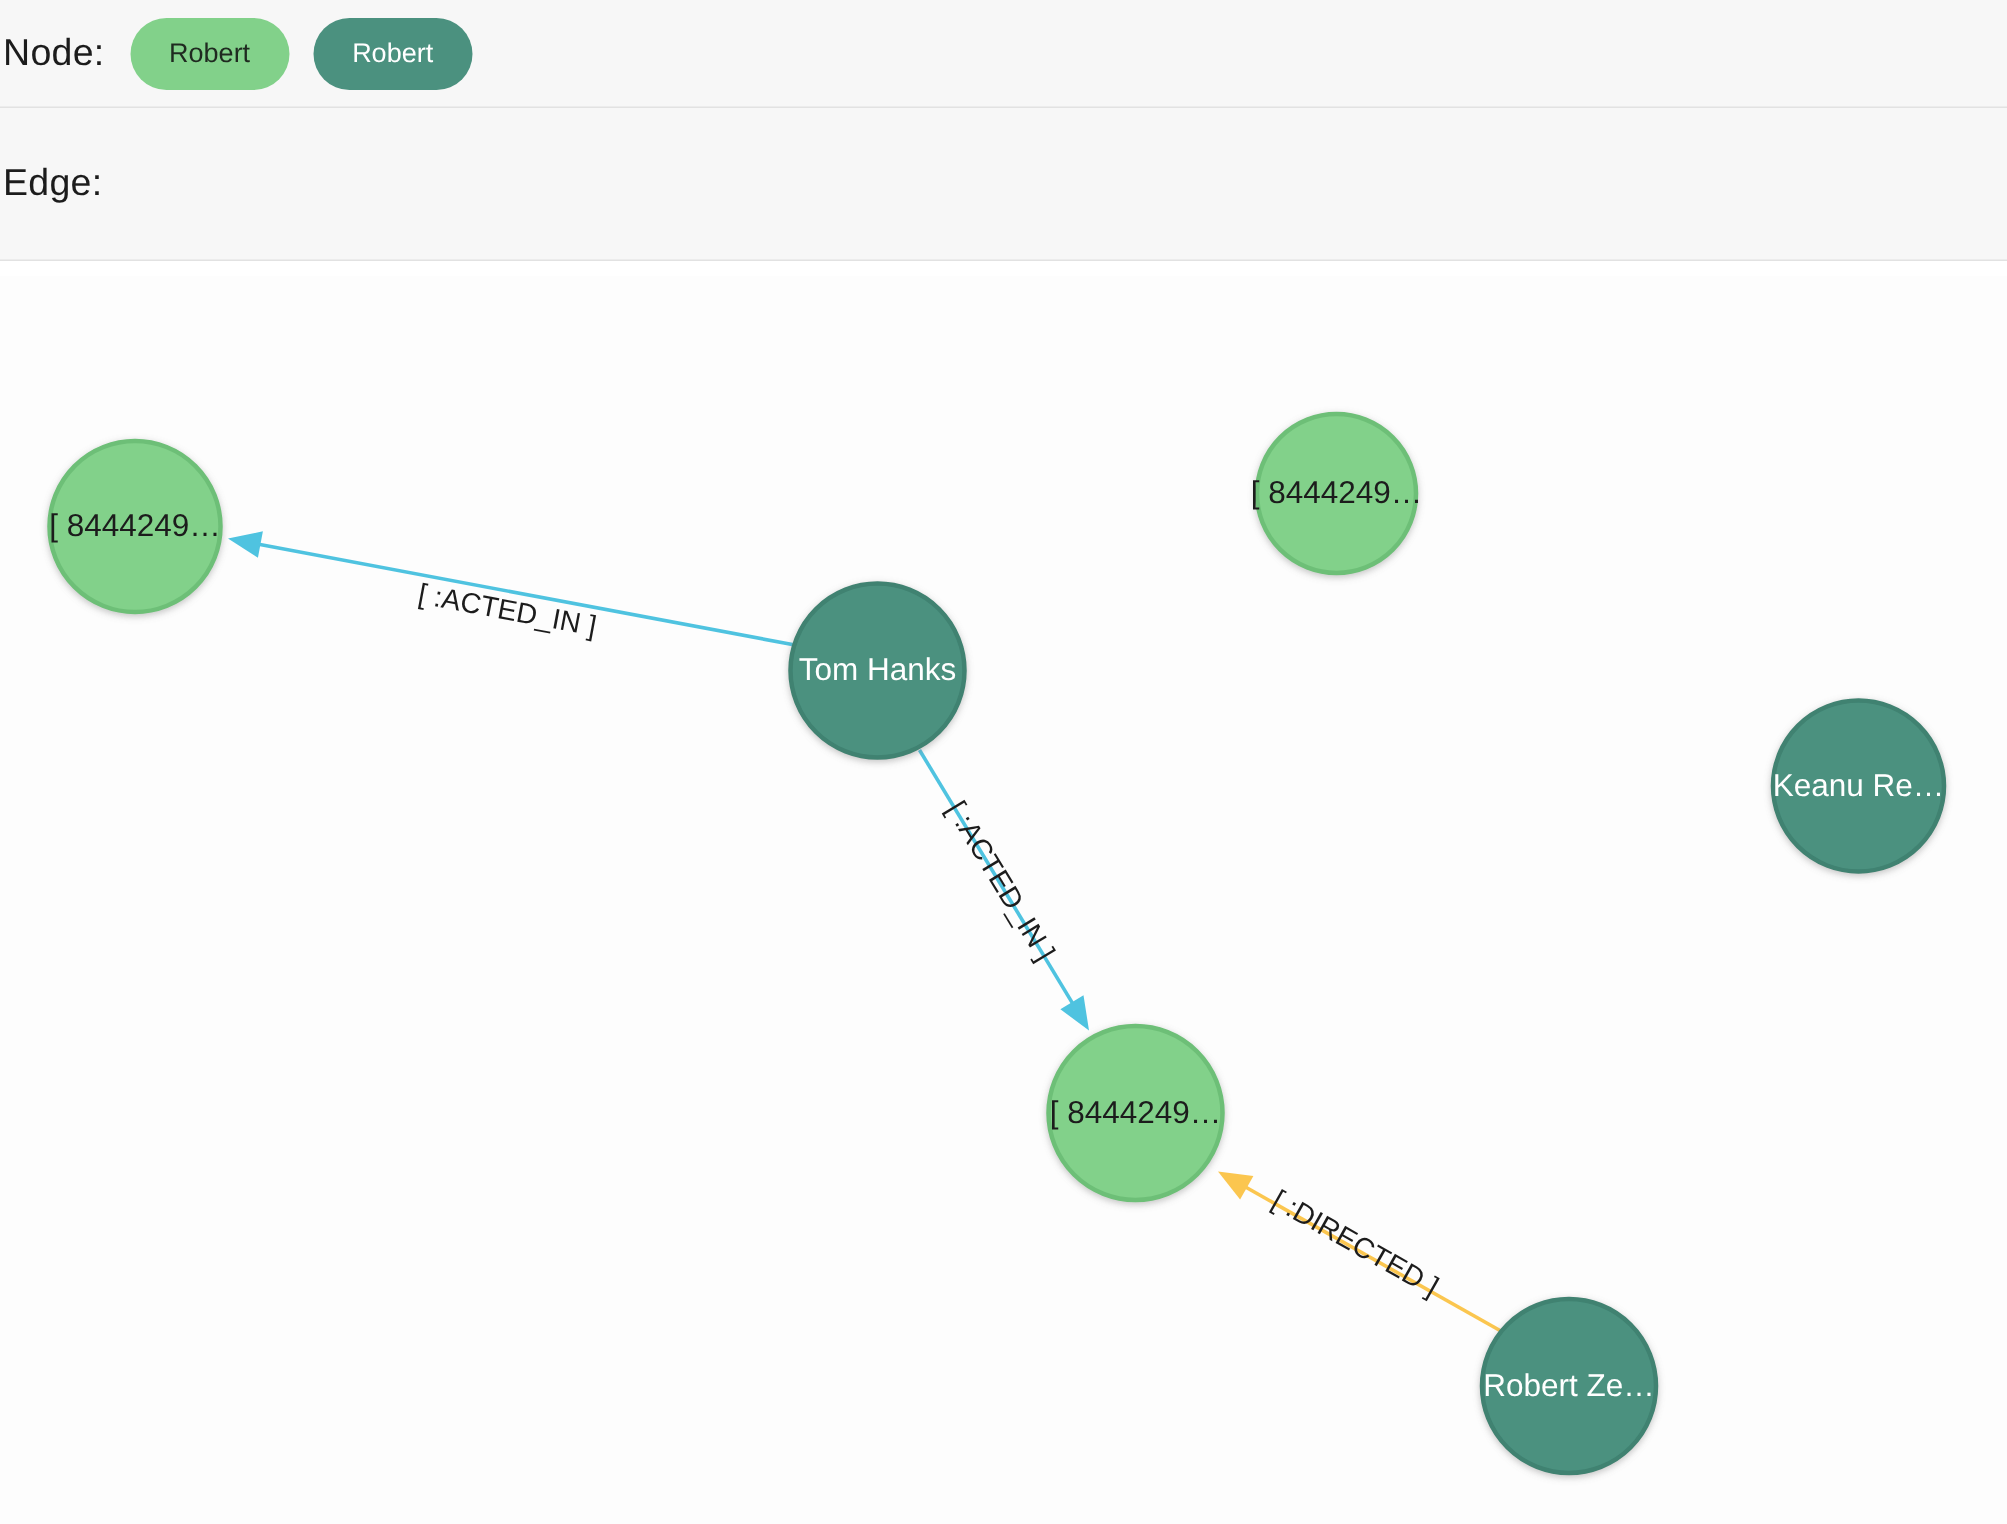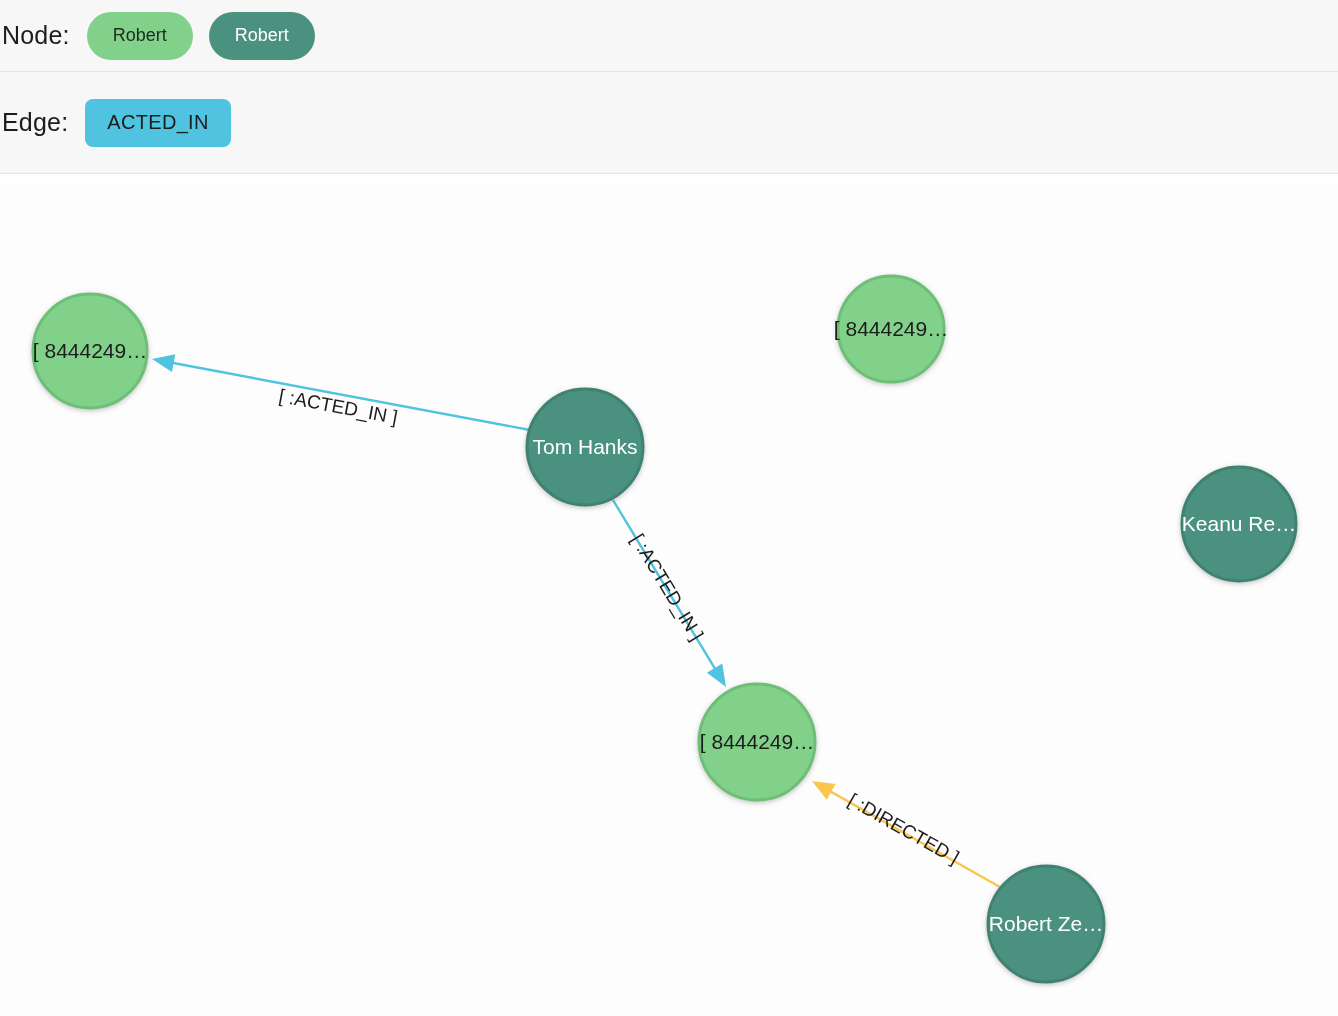--- a/index.html
+++ b/index.html
@@ -113,21 +113,20 @@
 <body>
 
 <div class="legend-bar" id="legend-node-bar">
   <span class="legend-label">Node:</span>
   <span class="chip chip-node movie">Robert</span>
   <span class="chip chip-node person">Robert</span>
 </div>
 
 <div class="legend-bar" id="legend-edge-bar">
   <span class="legend-label">Edge:</span>
-  <span class="chip chip-edge acted">ACTED_IN</span>
 </div>
 
 <svg id="graph-canvas" viewBox="0 0 1338 832">
   <defs>
     <filter id="node-shadow" x="-40%" y="-40%" width="180%" height="180%">
       <feDropShadow dx="0" dy="1.5" stdDeviation="2.5" flood-color="#7a7a7a" flood-opacity="0.45"></feDropShadow>
     </filter>
   </defs>
   <g id="edge-layer">
       <g>

